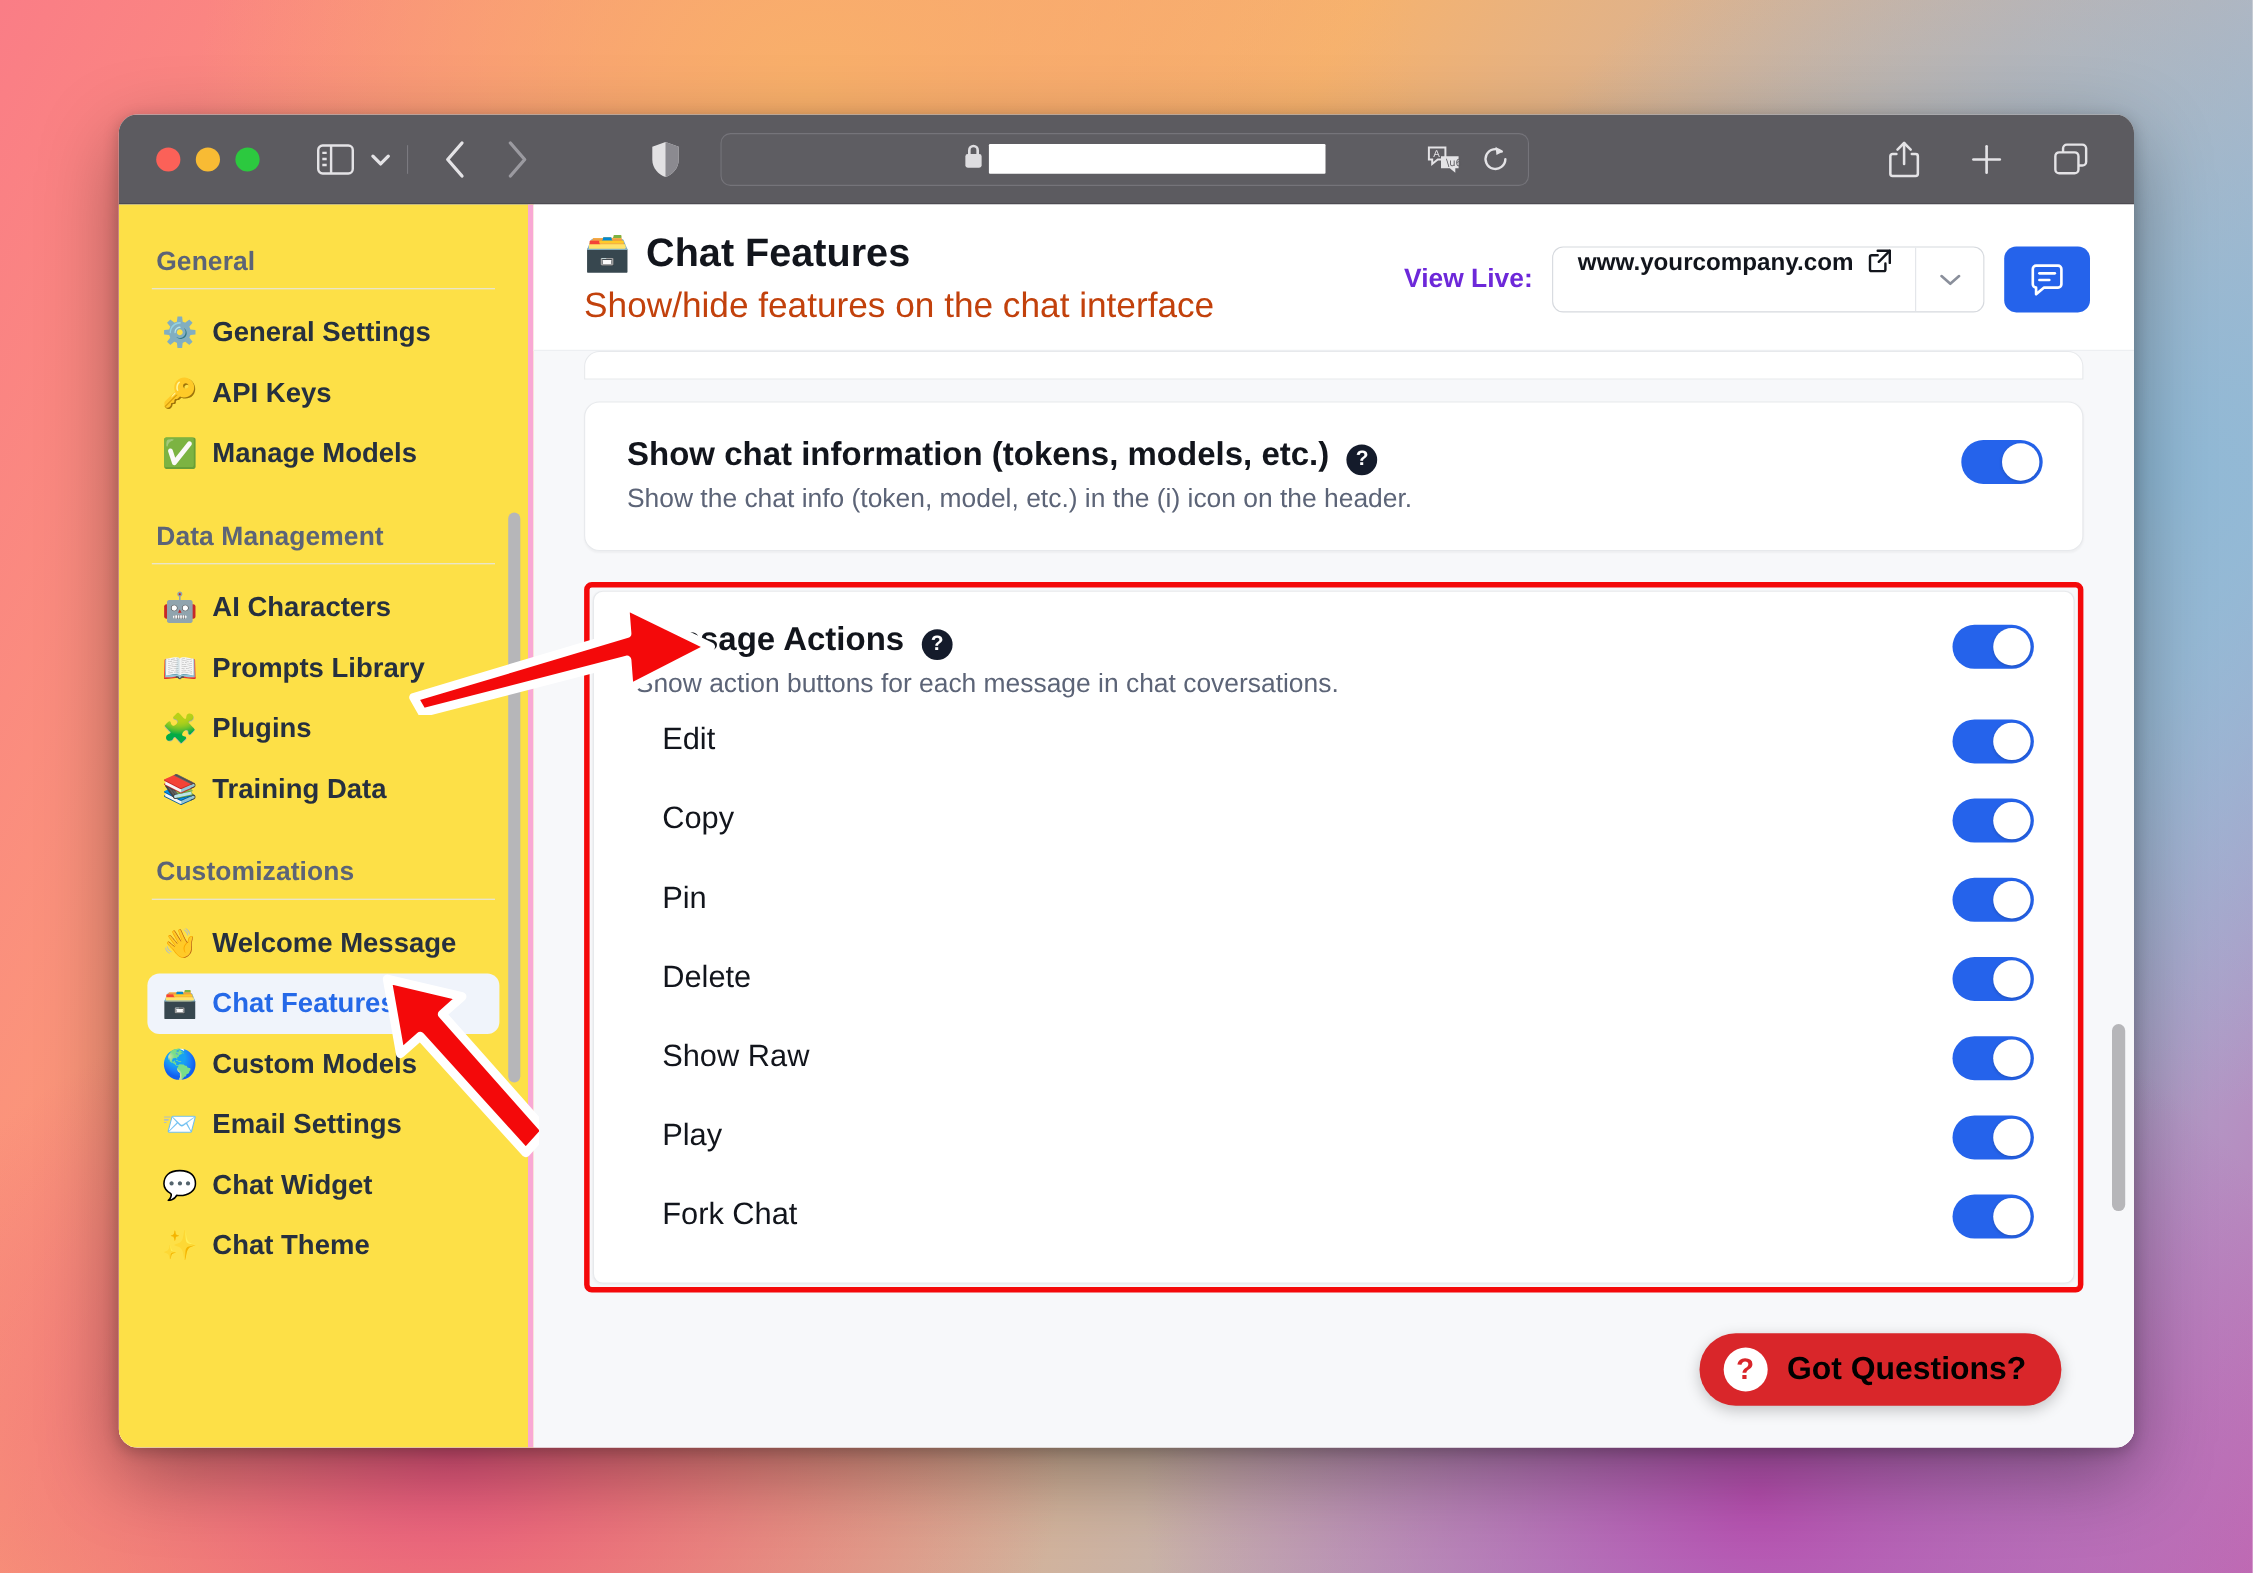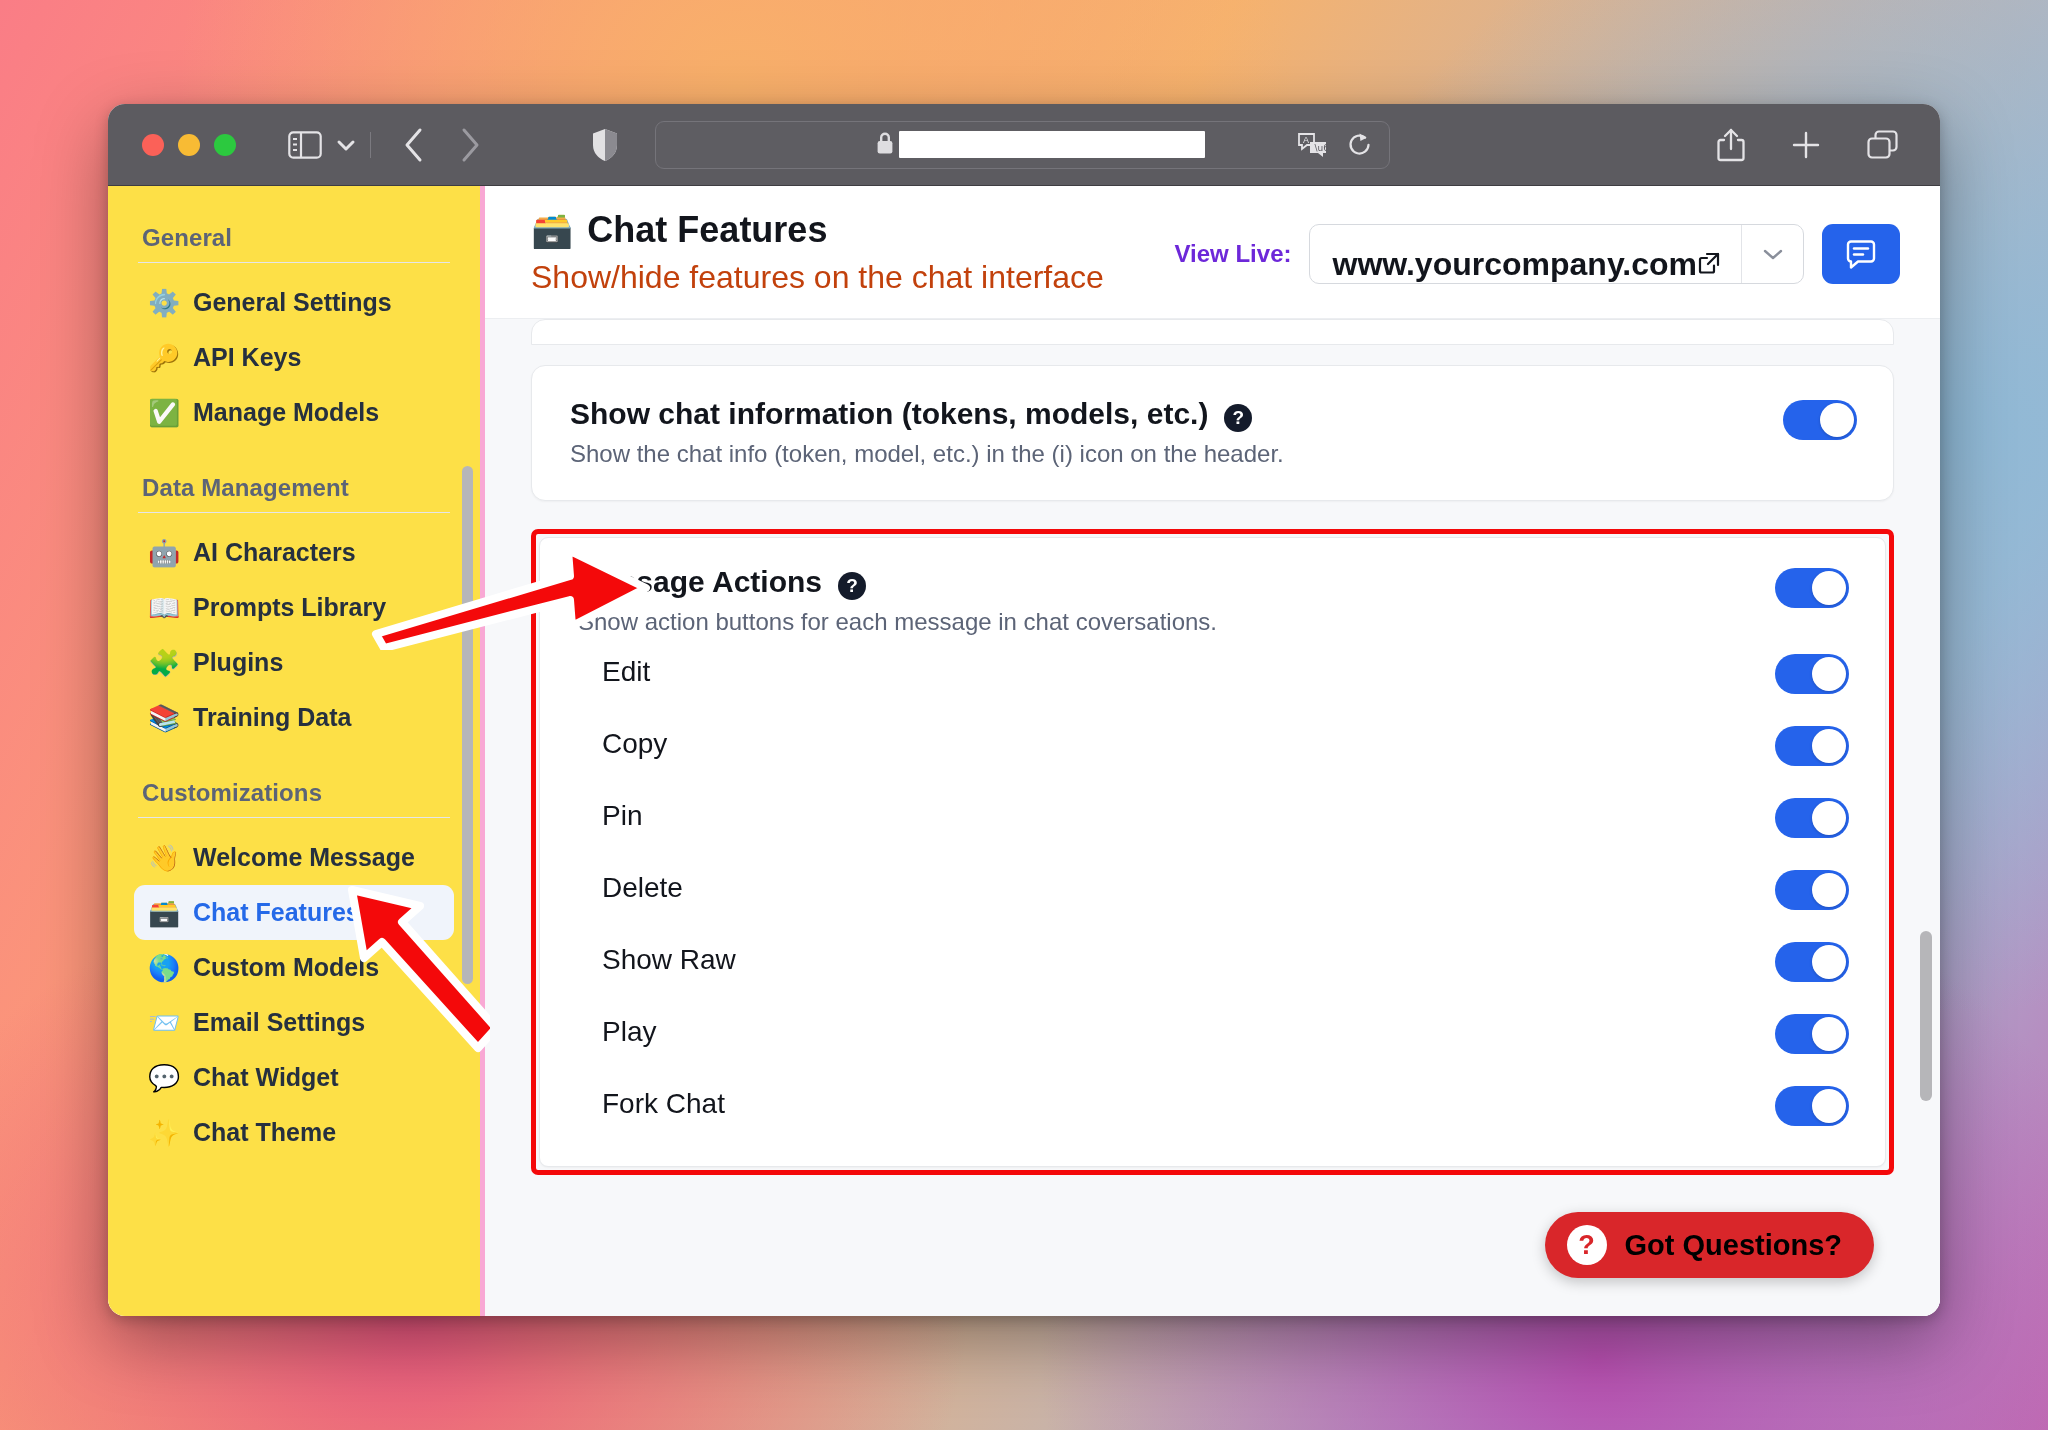--- a/index.html
+++ b/index.html
@@ -149,23 +149,23 @@
   #page-subtitle { font-size: 32px; color: #c2410c; margin-top: 9px; }
 
   #viewlive-block { display: flex; align-items: center; gap: 18px; padding-top: 14px; }
   #viewlive-label { font-size: 24px; font-weight: 700; color: #6d28d9; }
   #domain-control {
     display: flex; align-items: stretch;
     border: 1px solid #d6d9de; border-radius: 10px;
     background: #ffffff; height: 60px; overflow: hidden;
   }
   #domain-value {
-    display: flex; align-items: flex-end; gap: 0;
+    display: flex; align-items: flex-start; gap: 12px;
     padding: 0 20px 0 22px;
-    font-size: 32px; font-weight: 700; color: #12151c;
+    font-size: 22px; font-weight: 700; color: #12151c;
   }
   #domain-caret {
     width: 62px; display: flex; align-items: center; justify-content: center;
     border-left: 1px solid #e2e4e8; color: #8a8f9b;
   }
   #chat-fab {
     width: 78px; height: 60px; border-radius: 11px;
     background: #2563eb; color: #fff;
     display: flex; align-items: center; justify-content: center;
   }

